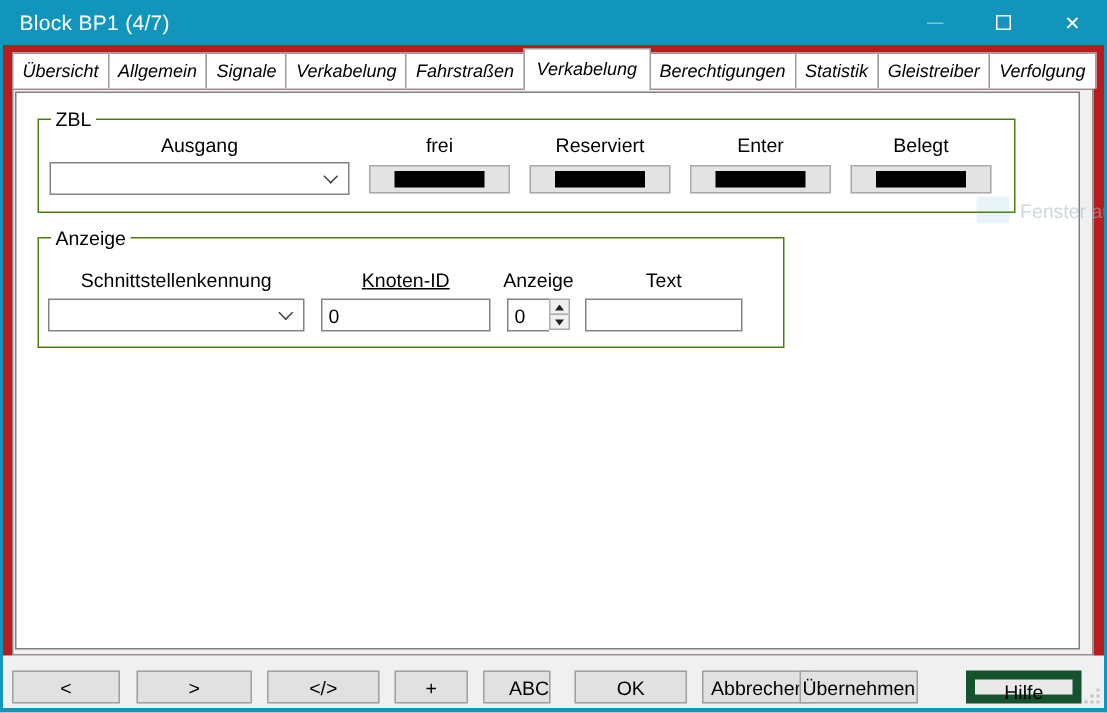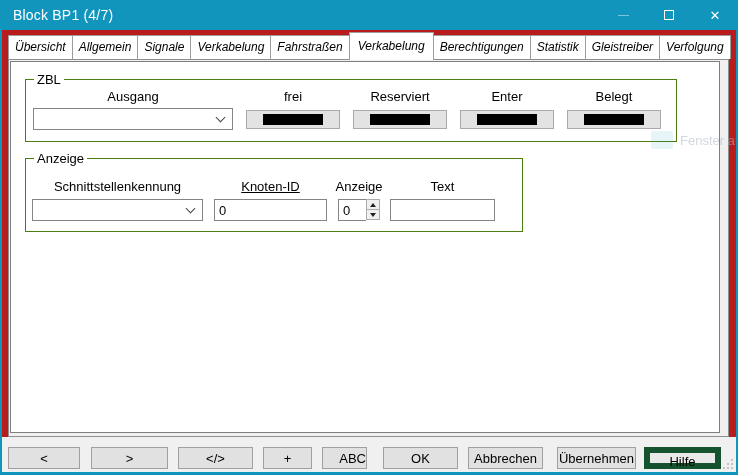--- a/index.html
+++ b/index.html
@@ -165,21 +165,21 @@
   </div>
 
   <div class="footer">
     <button class="btn" style="left:8px; width:72px;">&lt;</button>
     <button class="btn" style="left:91px; width:77px;">&gt;</button>
     <button class="btn" style="left:178px; width:75px;">&lt;/&gt;</button>
     <button class="btn" style="left:263px; width:49px;">+</button>
     <button class="btn" style="left:322px; width:45px;text-align:right;">ABC</button>
     <button class="btn" style="left:383px; width:75px;">OK</button>
     <button class="btn" style="left:468px; width:75px;">Abbrechen</button>
-    <button class="btn" style="left:533px; width:79px;margin-left:24px;">Übernehmen</button>
+    <button class="btn" style="left:533px; width:79px;">Übernehmen</button>
     <button class="btn btn-hilfe" style="left:644px; width:77px;">Hilfe</button>
     <div class="grip"></div>
   </div>
 
   <div class="edge edge-l"></div>
   <div class="edge edge-r"></div>
   <div class="edge edge-b"></div>
 
 </div>
 

